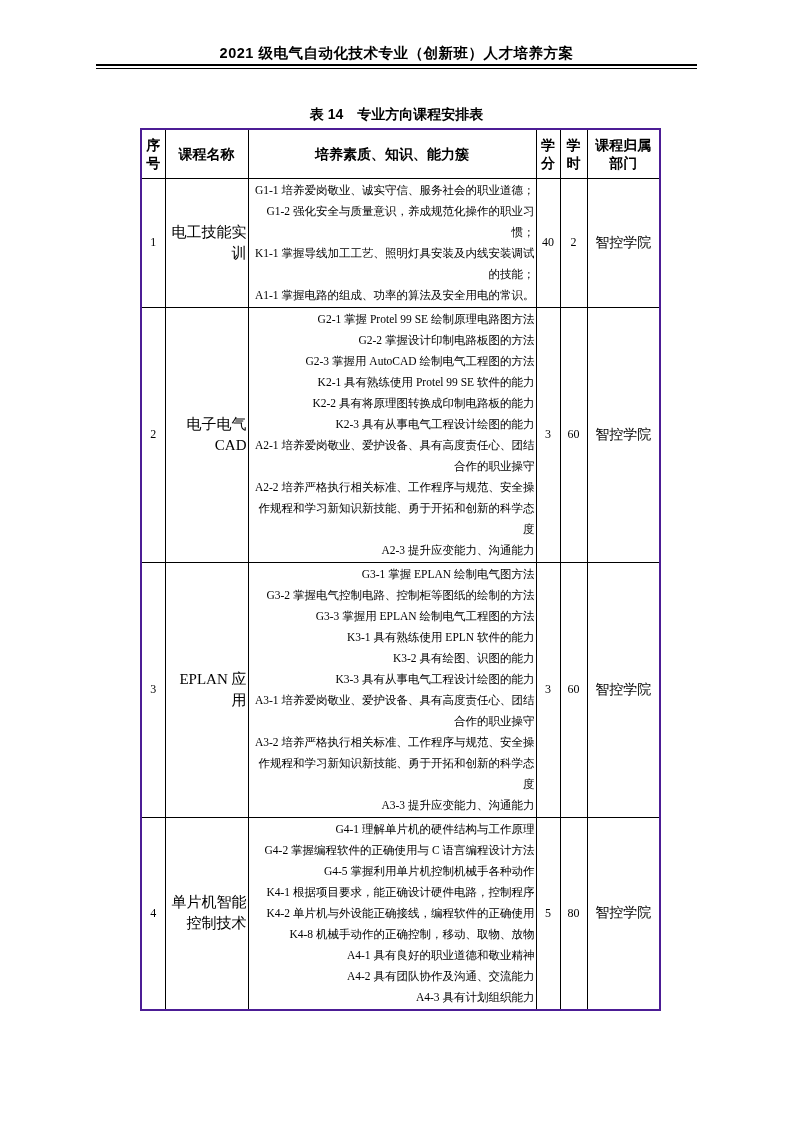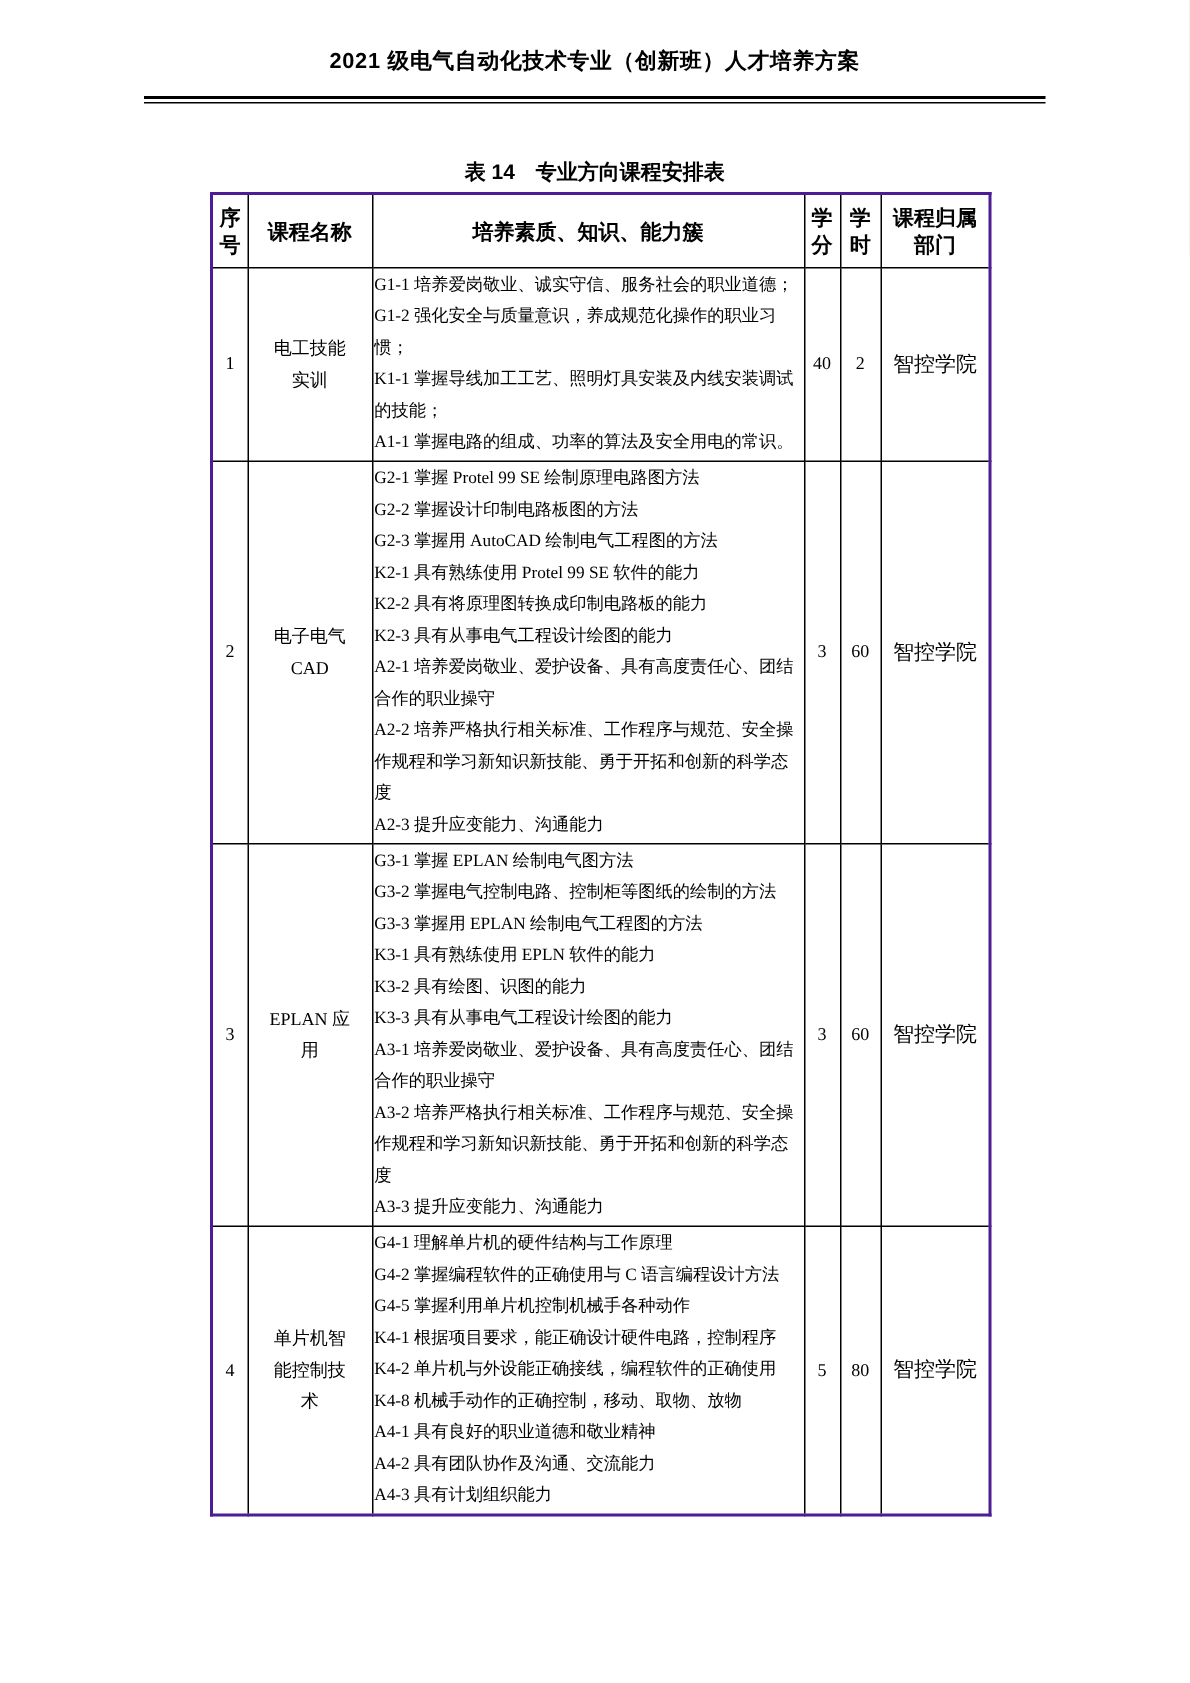--- a/index.html
+++ b/index.html
@@ -9,21 +9,21 @@
     width: 793px;
     height: 1122px;
     margin: 0 auto;
     background: #ffffff;
     color: #000;
     font-family: "Liberation Serif", serif;
     overflow: hidden;
   }
   .doc-header {
     position: absolute;
-    top: 31px;
+    top: 44px;
     left: 0;
     width: 100%;
     text-align: center;
     font-family: "Liberation Sans", sans-serif;
     font-weight: bold;
     font-size: 14.5px;
     letter-spacing: 0.5px;
   }
   .header-rule {
     position: absolute;
@@ -61,26 +61,26 @@
   }
   .course-table thead th {
     font-family: "Liberation Sans", sans-serif;
     font-weight: bold;
     font-size: 14px;
     line-height: 1.3;
     height: 49px;
     padding: 2px 3px;
   }
   td.cell-no { font-size: 12px; }
-  td.cell-course { font-size: 12px; line-height: 21px; padding: 0 13px; }
+  td.cell-course { font-size: 15px; line-height: 21px; padding: 0 1px; text-align: right; }
   td.cell-abilities { padding: 1px 1px; }
   td.cell-abilities p {
     font-size: 11.5px;
     line-height: 21px;
-    text-align: left;
+    text-align: right;
   }
   td.cell-credits, td.cell-hours { font-size: 12px; }
   td.cell-department { font-size: 14px; }
   .page-number {
     position: absolute;
     top: 1052px;
     left: 0;
     width: 100%;
     text-align: center;
     font-size: 12px;

